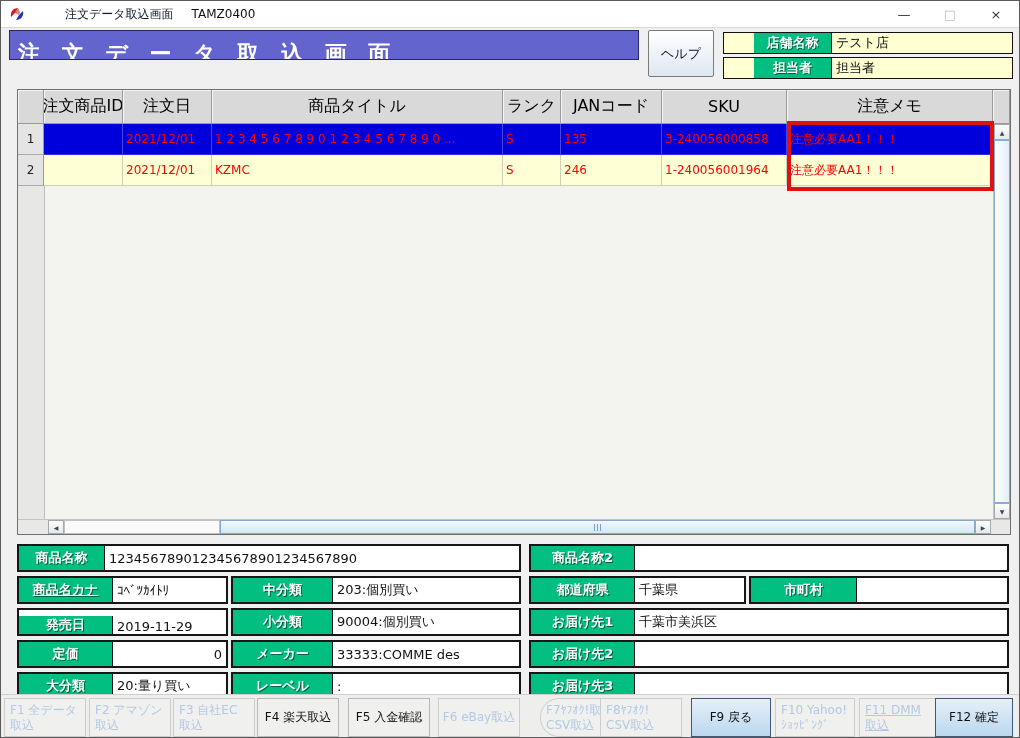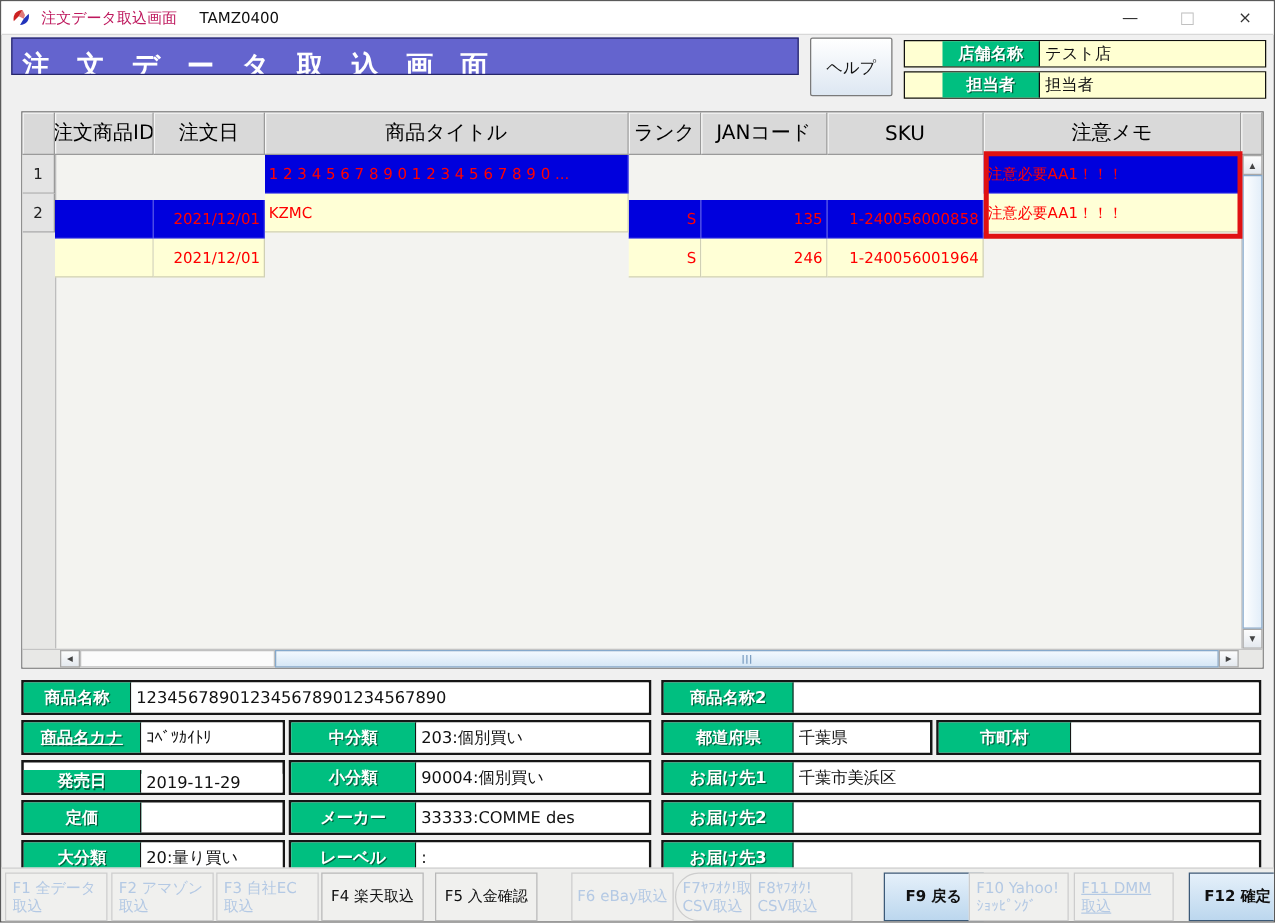--- a/index.html
+++ b/index.html
@@ -5,21 +5,21 @@
   html,body{margin:0;padding:0;}
   body{
     width:1020px;height:738px;position:relative;overflow:hidden;
     background:#f0f0f0;font-family:"DejaVu Sans","Liberation Sans",sans-serif;
     border:1px solid #5a5a5a;box-sizing:border-box;
   }
   
   .titlebar{position:absolute;left:0;top:0;width:100%;height:26px;background:#ffffff;
     border-bottom:1px solid #d8d8d8;display:flex;align-items:center;}
   .appicon{width:16px;height:16px;margin:0 8px 0 8px;}
-  .apptitle{font-size:12px;color:#be185d;}
+  .apptitle{font-size:12px;color:#0f172a;margin-left:32px;}
   .appcode{font-size:12px;color:#111;margin-left:18px;}
   .winbtns{position:absolute;right:0;top:0;height:26px;display:flex;}
   .winbtn{width:46px;height:26px;display:flex;align-items:center;justify-content:center;
     font-size:13px;color:#333;}
   .winbtn.dis{color:#c0c0c0;}
   
   .banner{position:absolute;left:8px;top:29px;width:630px;height:30px;background:#6464ce;
     border:1px solid #26266a;color:#fff;font-size:22px;font-weight:bold;letter-spacing:7px;
     line-height:45px;padding-left:8px;box-sizing:border-box;white-space:nowrap;overflow:hidden;}
   .helpbtn{position:absolute;left:647px;top:29px;width:66px;height:47px;
@@ -48,21 +48,21 @@
   .grow{display:flex;height:31px;position:relative;}
   .rowhdr{width:26px;background:#e4e4e4;border-right:1px solid #9a9a9a;border-bottom:1px solid #aaaaaa;
     box-sizing:border-box;font-size:12px;color:#222;display:flex;align-items:center;justify-content:center;}
   .cell{height:31px;line-height:30px;font-size:12px;box-sizing:border-box;overflow:hidden;
     white-space:nowrap;padding:0 3px;border-right:1px solid rgba(120,120,120,.35);
     border-bottom:1px solid rgba(120,120,120,.35);}
   .grow.sel .cell{background:#0000dd;border-right:1px solid rgba(255,255,255,.28);
     border-bottom:1px solid rgba(255,255,255,.18);}
   .grow.alt .cell{background:#ffffd6;}
   .red{color:#ff0000;}
-  .r{text-align:right;margin-top:36px;}
+  .r{}
   
   .vscroll{position:absolute;top:34px;right:0;bottom:15px;width:17px;background:#f0f0f0;
     border-left:1px solid #c4c4c4;box-sizing:border-box;}
   .sbtn{position:absolute;left:0;width:16px;height:16px;background:linear-gradient(#fdfdfd,#e4e9ef);
     border:1px solid #a8a8a8;box-sizing:border-box;display:flex;align-items:center;justify-content:center;
     font-size:6px;color:#444;}
   .vthumb{position:absolute;left:0;top:16px;bottom:16px;width:16px;
     background:linear-gradient(90deg,#fdfeff,#e3eef9);border:1px solid #88abce;box-sizing:border-box;}
   .hscroll{position:absolute;left:0;right:0;bottom:0;height:15px;background:#e8e8e6;
     border-top:1px solid #c4c4c4;box-sizing:border-box;}
@@ -85,21 +85,21 @@
   .fvalue.r{justify-content:flex-end;}
   
   .footer{position:absolute;left:0;top:693px;width:1020px;height:45px;background:#eeeeec;
     border-top:1px solid #cfcfcf;}
   .fbtn{position:absolute;top:3px;height:39px;background:#f0f0ee;border:1px solid #b8b8b8;
     box-sizing:border-box;display:flex;flex-direction:column;justify-content:center;
     align-items:flex-start;padding-left:5px;font-size:12px;color:#111;line-height:1.25;
     overflow:hidden;white-space:nowrap;}
   .fbtn.center{align-items:center;padding-left:0;}
   .fbtn.off{color:#b4c9e4;border-color:#cdcdcd;}
-  .fbtn.hot{background:linear-gradient(#e5f0fa,#bcd7ee);border:1px solid #3c5a78;font-weight:bold;margin-left:16px;}
+  .fbtn.hot{background:linear-gradient(#e5f0fa,#bcd7ee);border:1px solid #3c5a78;font-weight:normal;}
   .fbtn span{display:block;}
 </style>
 </head>
 <body>
 
 <div class="titlebar">
   <svg class="appicon" viewBox="0 0 16 16">
     <path d="M2 11 C1 6 4 2 9 2 L6 7 Z" fill="#cc2222"></path>
     <path d="M14 5 C15 10 12 14 7 14 L10 9 Z" fill="#2233bb"></path>
     <path d="M6 7 L9 2 L11 6 L10 9 L6 7 Z" fill="#cc2222" opacity="0.6"></path>
@@ -141,21 +141,21 @@
   <div class="gbody">
     <div class="stripe"></div>
 
     <div class="grow sel">
       <div class="rowhdr">1</div>
       <div class="cell c0 red r"></div>
       <div class="cell c1 red r">2021/12/01</div>
       <div class="cell c2 red">1 2 3 4 5 6 7 8 9 0 1 2 3 4 5 6 7 8 9 0 ...</div>
       <div class="cell c3 red r">S</div>
       <div class="cell c4 red r">135</div>
-      <div class="cell c5 red r">1-240056000858</div>
+      <div class="cell c5 red r">3-240056000858</div>
       <div class="cell c6 red">注意必要AA1！！！</div>
     </div>
 
     <div class="grow alt">
       <div class="rowhdr">2</div>
       <div class="cell c0 red r"></div>
       <div class="cell c1 red r">2021/12/01</div>
       <div class="cell c2 red">KZMC</div>
       <div class="cell c3 red r">S</div>
       <div class="cell c4 red r">246</div>
@@ -264,21 +264,21 @@
   <div class="fbtn off" style="left:172px;width:82px;">
     <span>F3 自社EC</span>
     <span>取込</span>
   </div>
   <div class="fbtn center" style="left:256px;width:82px;">
     <span>F4 楽天取込</span>
   </div>
   <div class="fbtn center" style="left:347px;width:82px;">
     <span>F5 入金確認</span>
   </div>
-  <div class="fbtn off center" style="left:456px;width:82px;">
+  <div class="fbtn off center" style="left:437px;width:82px;">
     <span>F6 eBay取込</span>
   </div>
   <div class="fbtn off" style="left:539px;width:100px;border-radius:19px;">
     <span>F7ﾔﾌｵｸ!取消</span>
     <span>CSV取込</span>
   </div>
   <div class="fbtn off" style="left:599px;width:82px;">
     <span>F8ﾔﾌｵｸ!</span>
     <span>CSV取込</span>
   </div>

